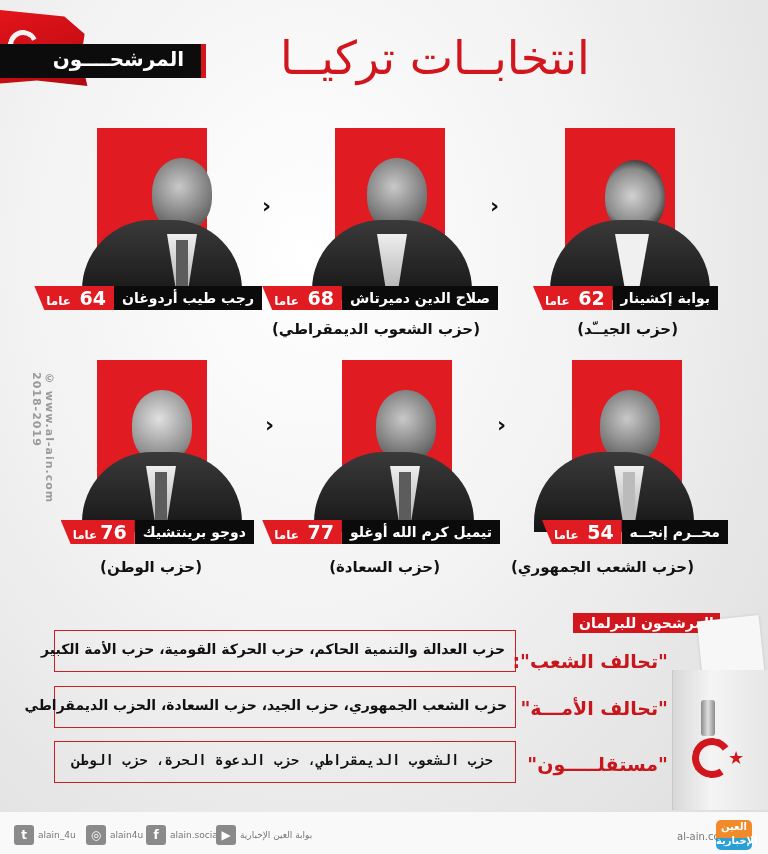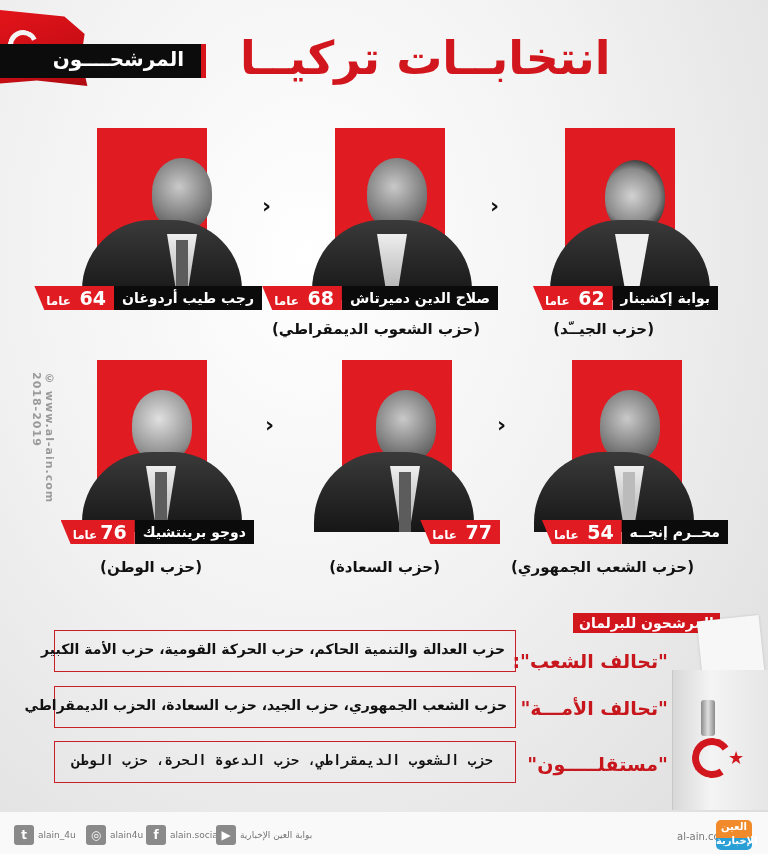--- a/index.html
+++ b/index.html
@@ -13,21 +13,21 @@
     .abs { position:absolute; }
 
     
     .flag { left:0; top:10px; width:92px; height:80px; background:linear-gradient(160deg,#e3141b 0%,#c80d14 60%,#a90a10 100%); clip-path:polygon(0 0,70% 8%,92% 30%,88% 60%,95% 95%,40% 88%,0 92%); }
     .flag-crescent { left:8px; top:30px; width:30px; height:30px; border-radius:50%; border:5px solid #f4f4f4; border-right-color:transparent; transform:rotate(20deg); }
 
     
     .tag-box { left:0; top:44px; width:206px; height:34px; background:#0c0c0c; }
     .tag-box .bar { position:absolute; right:0; top:0; width:5px; height:100%; background:#d7141a; }
     .tag-text { position:absolute; right:22px; top:3px; color:#fff; font-weight:bold; font-size:20px; letter-spacing:1px; }
-    .main-title { left:240px; top:30px; width:390px; text-align:left; color:#d2161d; font-weight:bold; font-size:46px; line-height:56px; }
+    .main-title { left:240px; top:30px; width:390px; text-align:center; color:#d2161d; font-weight:normal; font-size:46px; line-height:56px; }
 
     
     .card { position:absolute; width:200px; height:210px; }
     .card .redbg { position:absolute; top:0; width:110px; height:170px; background:#e01b22; }
     .card .photo { position:absolute; bottom:38px; width:160px; height:150px; }
     .photo .head { position:absolute; width:60px; height:72px; border-radius:48% 48% 44% 44%; background:radial-gradient(circle at 45% 40%,#c9c9c9,#6b6b6b 70%,#3a3a3a); top:8px; }
     .photo .body { position:absolute; bottom:0; width:160px; height:80px; border-radius:70px 70px 0 0; background:linear-gradient(180deg,#3a3a3a,#161616); }
     .photo .shirt { position:absolute; bottom:0; width:30px; height:66px; background:linear-gradient(180deg,#eee,#aaa); clip-path:polygon(0 0,100% 0,65% 100%,35% 100%); }
     .photo .tie { position:absolute; bottom:0; width:12px; height:60px; background:#5c5c5c; }
     .namebar { position:absolute; height:24px; display:flex; flex-direction:row; }
@@ -84,21 +84,21 @@
   <div class="redbg" style="left:45px;"></div>
   <div class="photo" style="left:30px;">
     <div class="head" style="left:55px; top:10px; border-radius:50% 50% 44% 44%; background:radial-gradient(circle at 45% 50%,#d2d2d2,#8a8a8a 55%,#2a2a2a 80%);"></div>
     <div class="body"></div>
     <div class="shirt" style="left:65px; background:#f0f0f0; width:34px;"></div>
   </div>
   <div class="namebar" style="right:2px; top:158px;">
     <span class="nm">بوابة إكشينار</span>
     <span class="age"><span class="num">62</span> <span class="yrs">عاما</span></span>
   </div>
-  <div class="party" style="right:66px; top:192px;">(حزب الجيــّد)</div>
+  <div class="party" style="right:42px; top:192px;">(حزب الجيــّد)</div>
 </div>
 
 <div class="chev" style="left:490px; top:193px;">‹</div>
 
 <div class="card" style="left:290px; top:128px;">
   <div class="redbg" style="left:45px;"></div>
   <div class="photo" style="left:22px;">
     <div class="head" style="left:55px;"></div>
     <div class="body"></div>
     <div class="shirt" style="left:65px;"></div>
@@ -145,20 +145,21 @@
 
 <div class="card" style="left:300px; top:360px;">
   <div class="redbg" style="left:42px;"></div>
   <div class="photo" style="left:14px;">
     <div class="head" style="left:62px;"></div>
     <div class="body"></div>
     <div class="shirt" style="left:76px;"></div>
     <div class="tie" style="left:85px;"></div>
   </div>
   <div class="namebar" style="right:0px; top:160px;">
+    <span class="nm">تيميل كرم الله أوغلو</span>
     <span class="age"><span class="num">77</span> <span class="yrs">عاما</span></span>
   </div>
   <div class="party" style="right:60px; top:198px;">(حزب السعادة)</div>
 </div>
 
 <div class="chev" style="left:265px; top:412px;">‹</div>
 
 <div class="card" style="left:62px; top:360px;">
   <div class="redbg" style="left:35px;"></div>
   <div class="photo" style="left:20px;">

